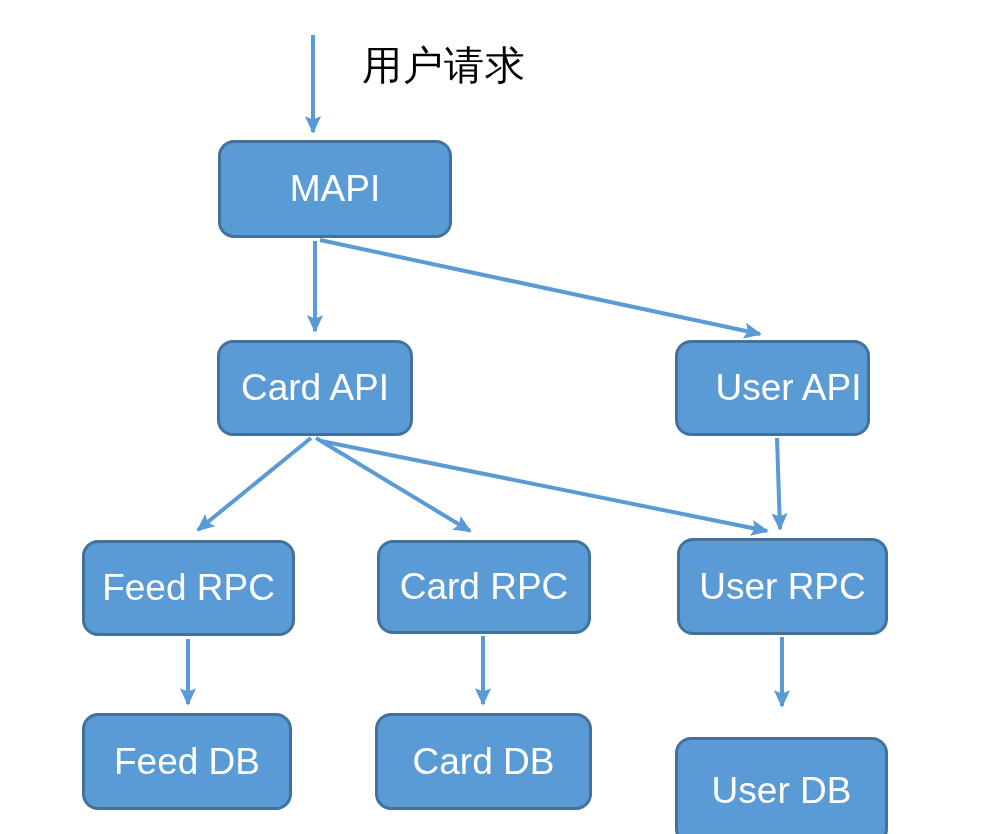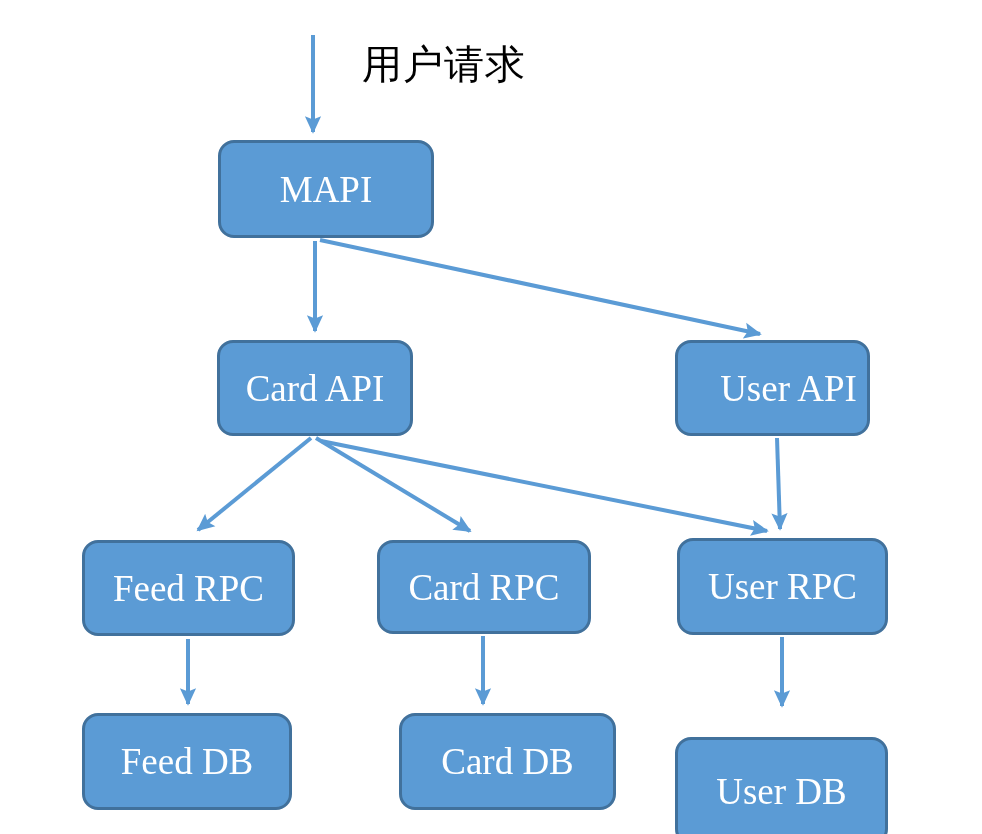--- a/index.html
+++ b/index.html
@@ -6,21 +6,21 @@
     margin: 0;
     padding: 0;
     background: #ffffff;
   }
   .canvas {
     position: relative;
     width: 982px;
     height: 834px;
     background: #ffffff;
     overflow: hidden;
-    font-family: Liberation Serif, serif;
+    font-family: Liberation Sans, sans-serif;
   }
   .edge-layer {
     position: absolute;
     left: 0;
     top: 0;
     width: 982px;
     height: 834px;
   }
   .flow-label {
     position: absolute;
@@ -42,28 +42,28 @@
     border: 3px solid #41719C;
     border-radius: 16px;
     color: #ffffff;
     font-size: 37px;
     font-weight: 400;
     display: flex;
     align-items: center;
     justify-content: center;
     white-space: nowrap;
   }
-  .node-mapi     { left: 218px; top: 140px; width: 216px; height: 98px; }
+  .node-mapi     { left: 218px; top: 140px; width: 234px; height: 98px; }
   .node-feed-api { left: 217px; top: 340px; width: 196px; height: 96px; }
   .node-user-api { left: 675px; top: 340px; width: 195px; height: 96px; padding-left: 32px; }
   .node-feed-rpc { left:  82px; top: 540px; width: 213px; height: 96px; }
   .node-card-rpc { left: 377px; top: 540px; width: 214px; height: 94px; }
   .node-user-rpc { left: 677px; top: 538px; width: 211px; height: 97px; }
   .node-feed-db  { left:  82px; top: 713px; width: 210px; height: 97px; }
-  .node-card-db  { left: 375px; top: 713px; width: 217px; height: 97px; margin-left: 24px; }
+  .node-card-db  { left: 375px; top: 713px; width: 217px; height: 97px; }
   .node-user-db  { left: 675px; top: 715px; width: 213px; height: 108px; margin-top: 22px; }
 </style>
 </head>
 <body>
 
 <div class="canvas">
 
   <svg class="edge-layer" width="982" height="834" viewBox="0 0 982 834" xmlns="http://www.w3.org/2000/svg">
     <defs>
       <marker id="arrowhead" viewBox="0 0 10 10" refX="8.6" refY="5" markerWidth="4.6" markerHeight="4.6" orient="auto-start-reverse">

